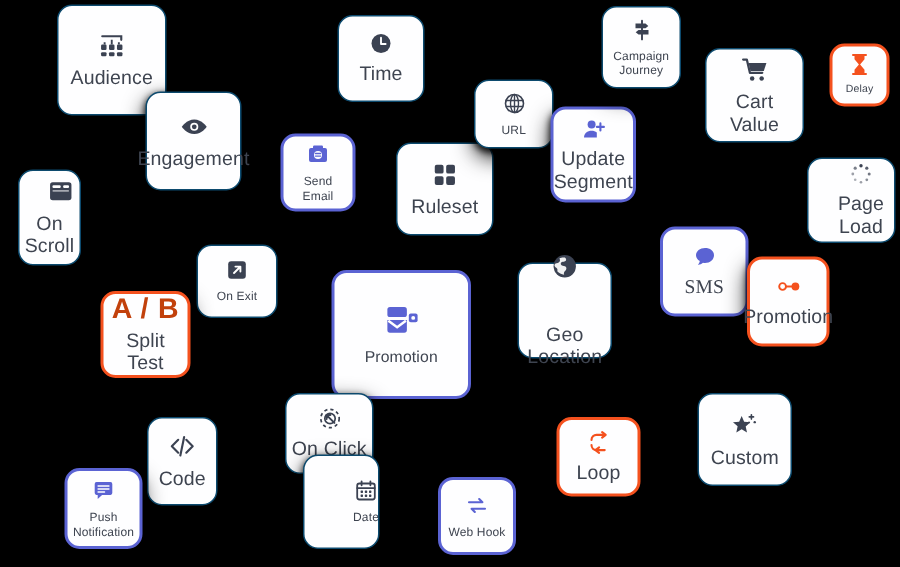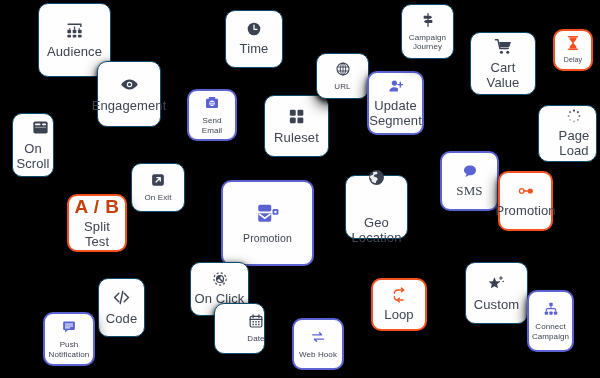--- a/index.html
+++ b/index.html
@@ -236,21 +236,21 @@
     </div>
     <div class="card blue" style="left: 43px; top: 312px; width: 52px; height: 54px; z-index: 30;">
       <span class="ico">
         <svg width="16" height="16" viewBox="0 0 24 24" fill="none">
           <path d="M3.2 5.4a1.8 1.8 0 0 1 1.8-1.8h14a1.8 1.8 0 0 1 1.8 1.8v9.2a1.8 1.8 0 0 1-1.8 1.8h-8.4l-4.4 4v-4H5a1.8 1.8 0 0 1-1.8-1.8V5.4Z" fill="#5b63d3"></path>
           <path d="M6.6 7.6h10.8M6.6 10.6h10.8M6.6 13.4h6.4" stroke="#fff" stroke-width="1.5" stroke-linecap="round"></path>
         </svg>
       </span>
       <div class="lbl s8">Push Notification</div>
     </div>
-    <div class="card" style="left: 214px; top: 303px; width: 51px; height: 51px; z-index: 31; padding-left: 36px;">
+    <div class="card" style="left: 202px; top: 303px; width: 51px; height: 63px; z-index: 31; padding-left: 36px;">
       <span class="ico">
         <svg width="16" height="16" viewBox="0 0 24 24" fill="none">
           <rect x="3.2" y="5" width="17.6" height="16" rx="2.2" stroke="#3b4252" stroke-width="1.8"></rect>
           <path d="M3.2 9.6h17.6M7.6 2.8v4M16.4 2.8v4" stroke="#3b4252" stroke-width="1.8" stroke-linecap="round"></path>
           <rect x="6.6" y="12" width="2.4" height="2.4" rx=".6" fill="#3b4252"></rect>
           <rect x="10.8" y="12" width="2.4" height="2.4" rx=".6" fill="#3b4252"></rect>
           <rect x="15" y="12" width="2.4" height="2.4" rx=".6" fill="#3b4252"></rect>
           <rect x="6.6" y="16" width="2.4" height="2.4" rx=".6" fill="#3b4252"></rect>
           <rect x="10.8" y="16" width="2.4" height="2.4" rx=".6" fill="#3b4252"></rect>
           <rect x="15" y="16" width="2.4" height="2.4" rx=".6" fill="#3b4252"></rect>
@@ -279,25 +279,13 @@
       <span class="ico">
         <svg width="19" height="19" viewBox="0 0 24 24" fill="none">
           <path d="M9.4 4.2 11.5 9l5.2.5-3.9 3.5 1.1 5.1-4.5-2.7L4.9 18l1.1-5.1L2.1 9.5 7.3 9l2.1-4.8Z" fill="#3b4252"></path>
           <path d="M17.6 3.2v3.6M15.8 5h3.6" stroke="#3b4252" stroke-width="1.4" stroke-linecap="round"></path>
           <circle cx="20.4" cy="9.4" r="1" fill="#3b4252"></circle>
           <circle cx="15.6" cy="9.6" r=".8" fill="#3b4252"></circle>
         </svg>
       </span>
       <div class="lbl">Custom</div>
     </div>
-    <div class="card blue" style="left: 527px; top: 290px; width: 47px; height: 62px; z-index: 35;">
-      <span class="ico">
-        <svg width="16" height="16" viewBox="0 0 24 24" fill="none">
-          <rect x="9.4" y="2.6" width="5.2" height="5.2" rx="1.2" fill="#5b63d3"></rect>
-          <path d="M12 7.8v3.6M5 15.4v-2.2a1.8 1.8 0 0 1 1.8-1.8h10.4a1.8 1.8 0 0 1 1.8 1.8v2.2" stroke="#5b63d3" stroke-width="1.7" fill="none"></path>
-          <rect x="2.6" y="15.6" width="5" height="5" rx="1.1" fill="#5b63d3"></rect>
-          <rect x="9.5" y="15.6" width="5" height="5" rx="1.1" fill="#5b63d3"></rect>
-          <rect x="16.4" y="15.6" width="5" height="5" rx="1.1" fill="#5b63d3"></rect>
-        </svg>
-      </span>
-      <div class="lbl s8">Connect Campaign</div>
-    </div>
   </div>
 
 </body></html>

